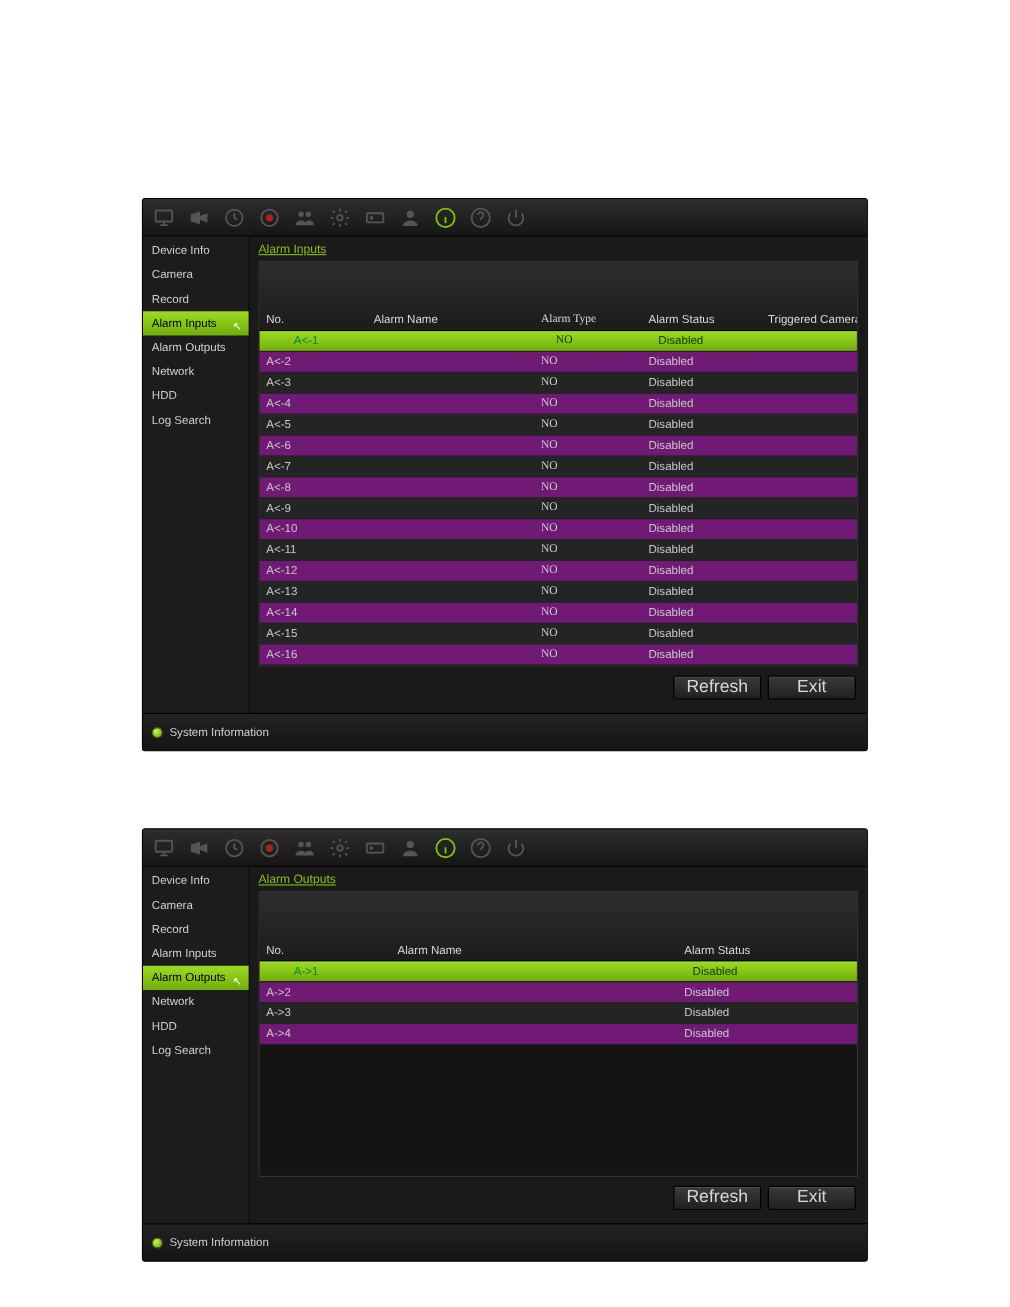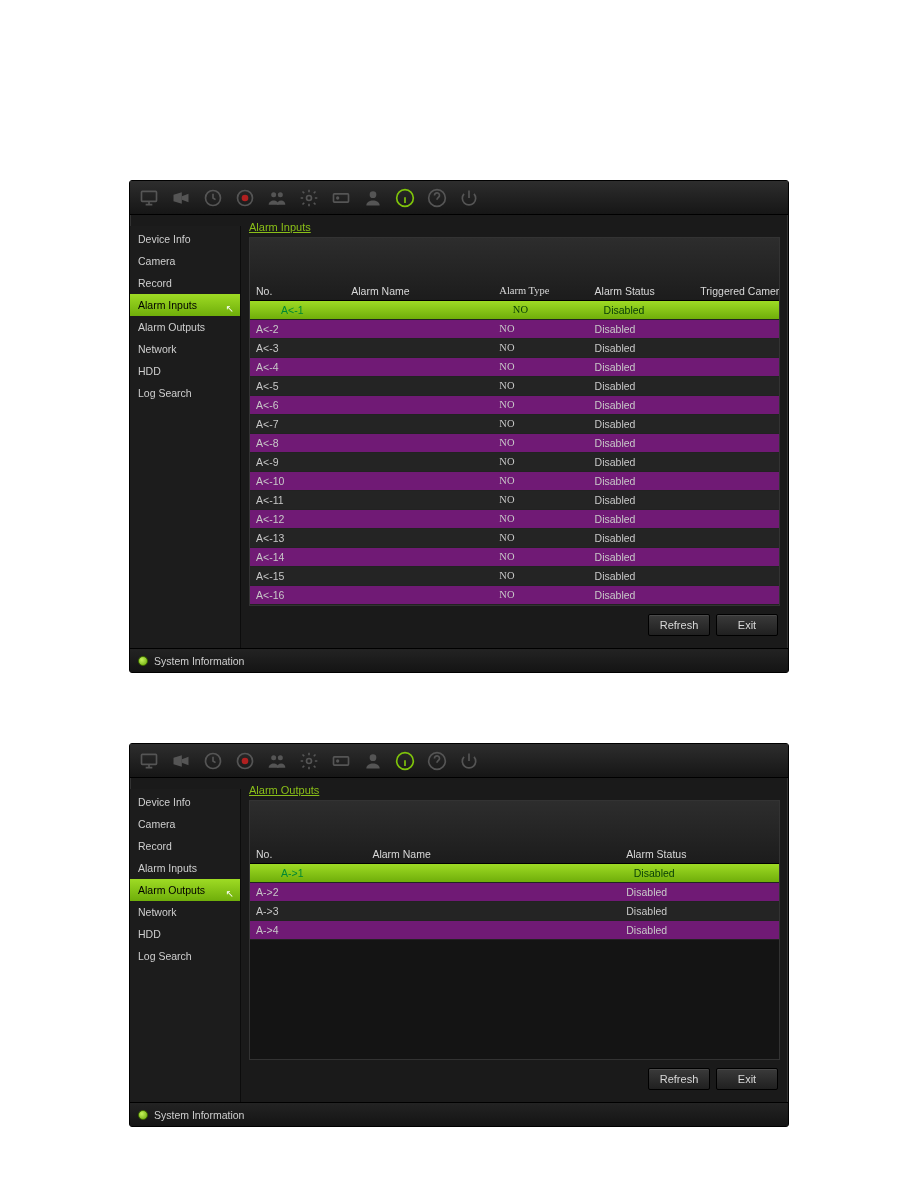--- a/index.html
+++ b/index.html
@@ -34,25 +34,24 @@
     border-radius: 2px;
     color: #555;
   }
   .tool-btn.active { color: #7fc40b; }
   .tool-btn svg { width: 20px; height: 20px; }
   .body-area {
     display: flex;
     min-height: 300px;
   }
   .sidebar {
-    width: 111px;
+    width: 97px;
     background: #1c1c1c;
     border-right: 1px solid #0c0c0c;
     padding-top: 2px;
-    margin-top: 11px;
   }
   .side-item {
     padding: 5px 8px;
     color: #cfcfcf;
     font-size: 10.5px;
     cursor: pointer;
     position: relative;
   }
   .side-item.selected {
     background: linear-gradient(#9edb24, #6fae0a);
@@ -115,31 +114,31 @@
   .col-no-b   { width: 22%; }
   .col-name-b { width: 48%; }
   .col-stat-b { width: 30%; }
   .btnbar {
     display: flex;
     justify-content: flex-end;
     gap: 6px;
     padding: 8px 2px 4px 2px;
   }
   .btn {
-    width: 62px; height: 22px;
+    width: 80px; height: 22px;
     background: linear-gradient(#3a3a3a, #202020);
     border: 1px solid #000;
     color: #d8d8d8;
-    font-size: 11px;
+    font-size: 16px;
     border-radius: 2px;
     display: flex; align-items: center; justify-content: center;
     box-shadow: inset 0 1px 0 #4a4a4a;
   }
   .footer {
-    height: 24px;
+    height: 34px;
     background: linear-gradient(#232323, #141414);
     border-top: 1px solid #000;
     display: flex;
     align-items: center;
     padding: 0 8px;
     gap: 6px;
     font-size: 10.5px;
     color: #cfcfcf;
   }
   .dot {

